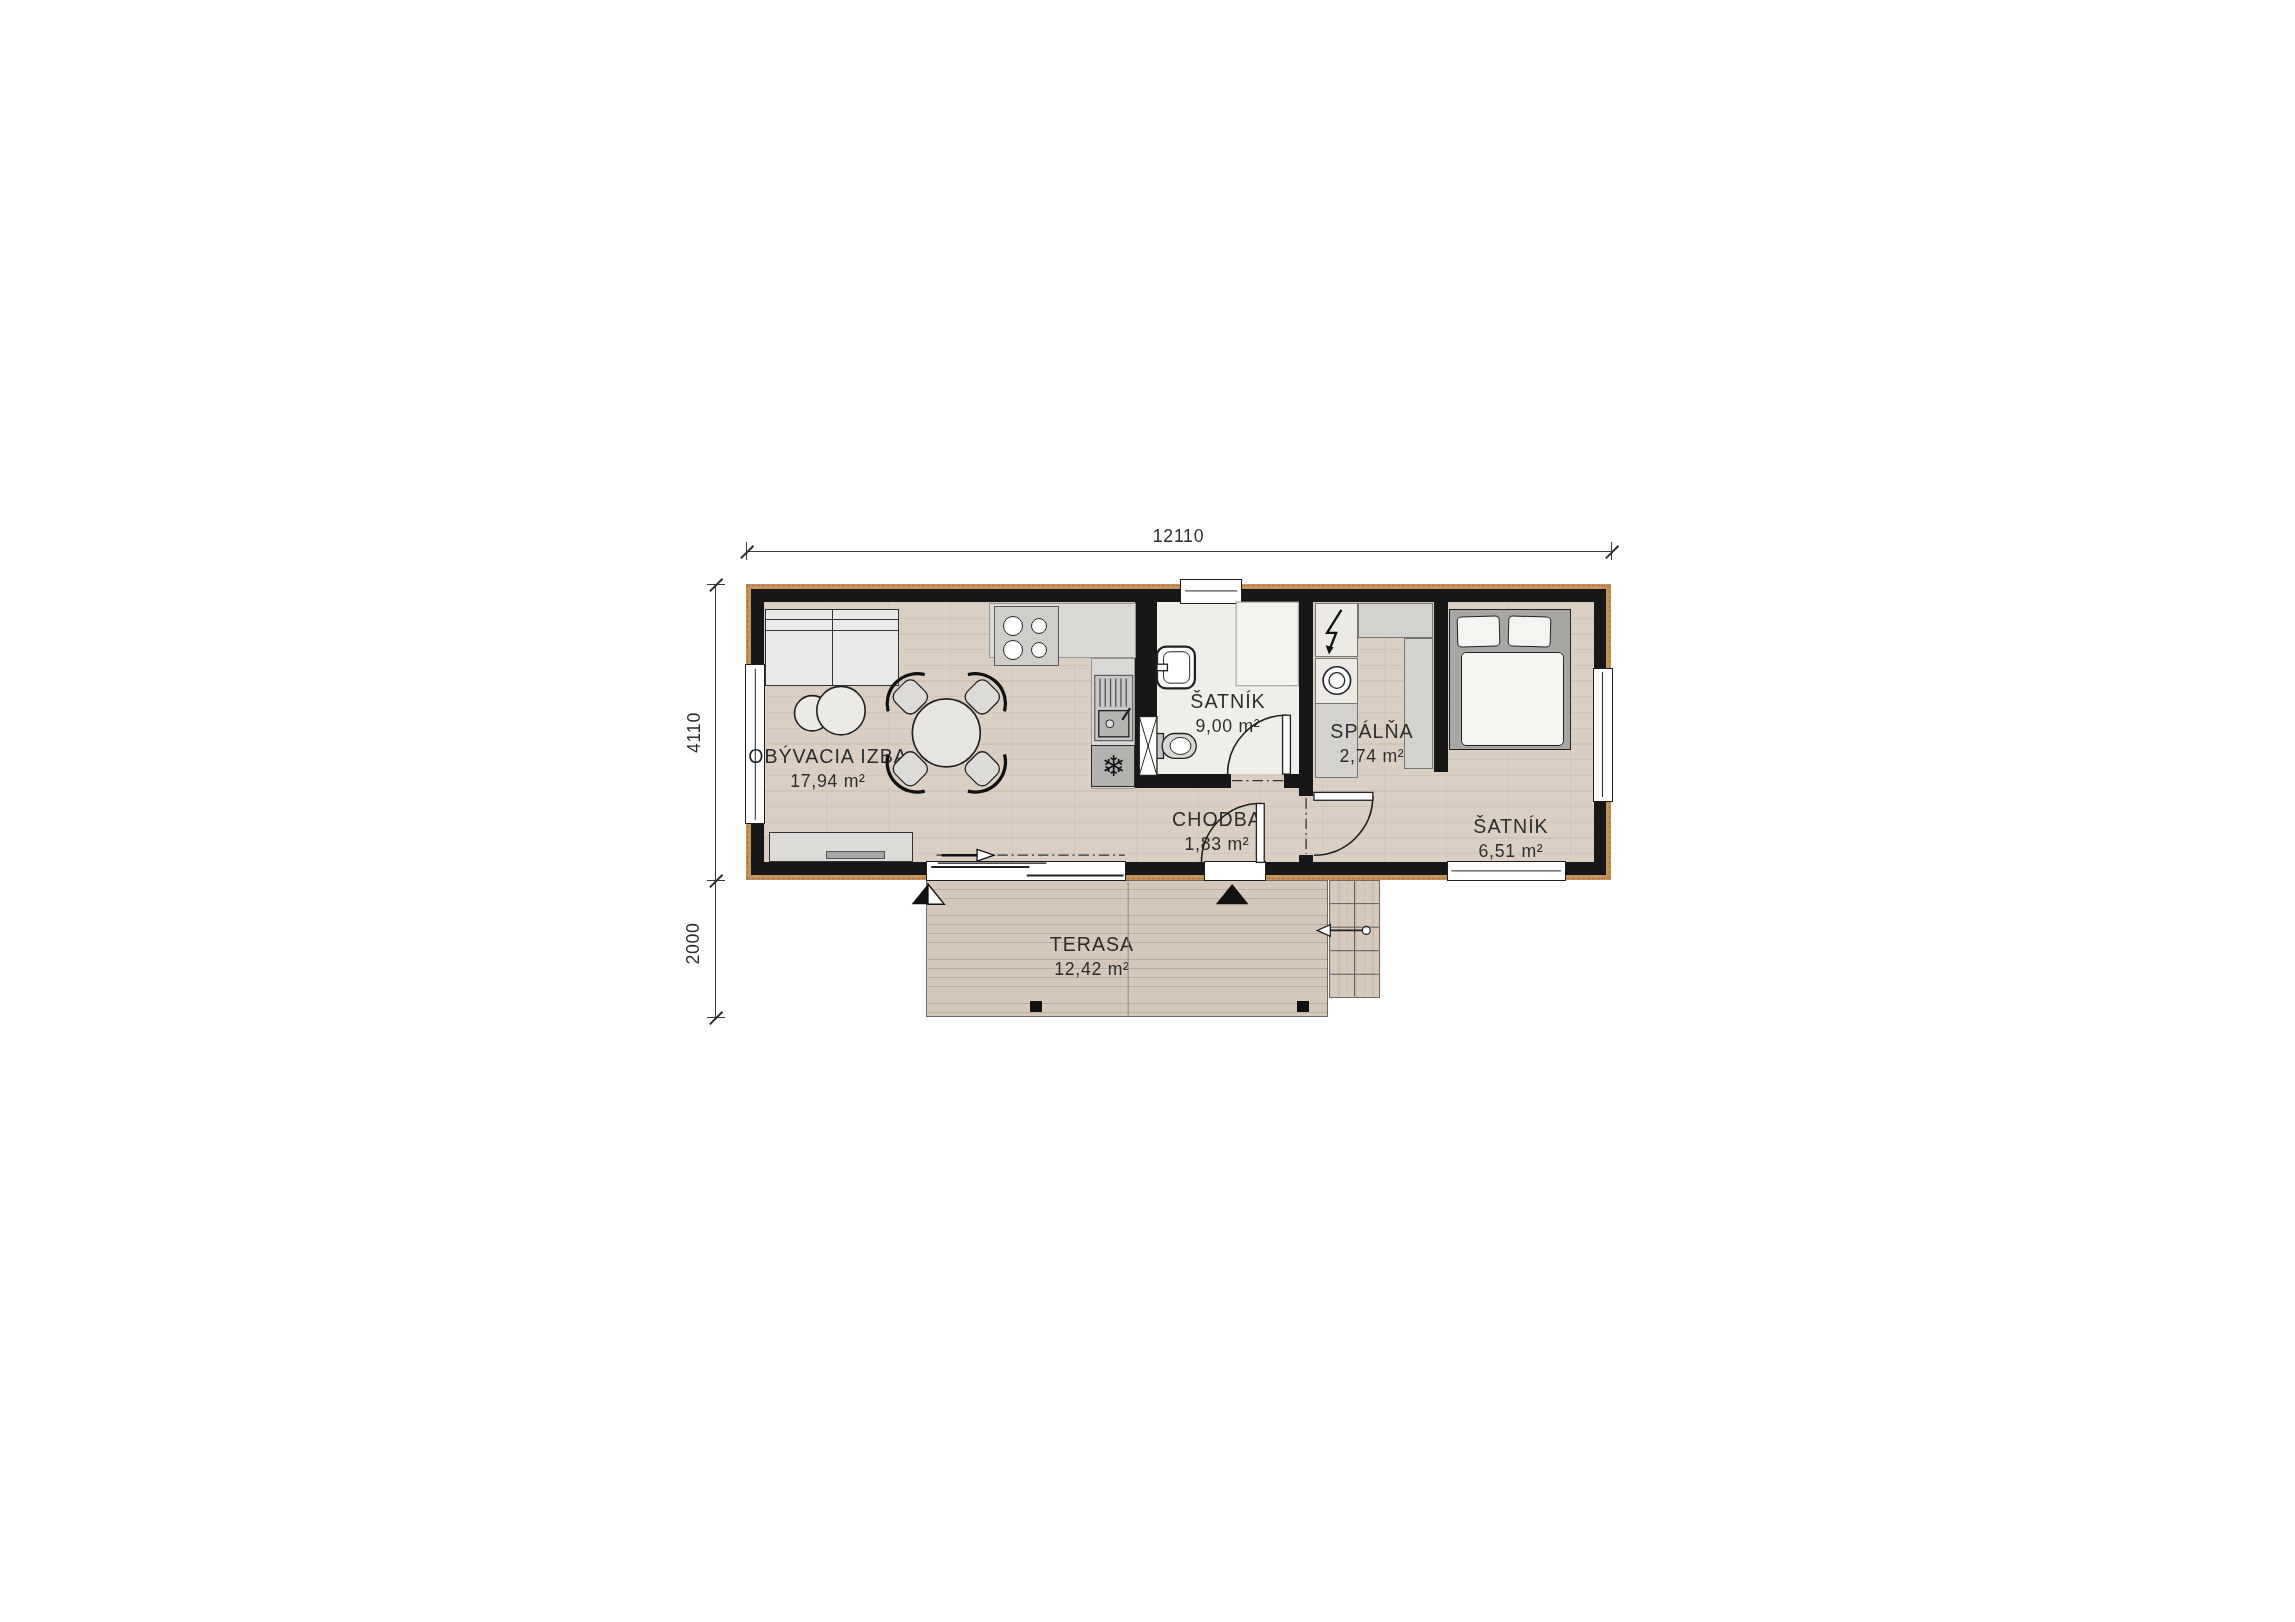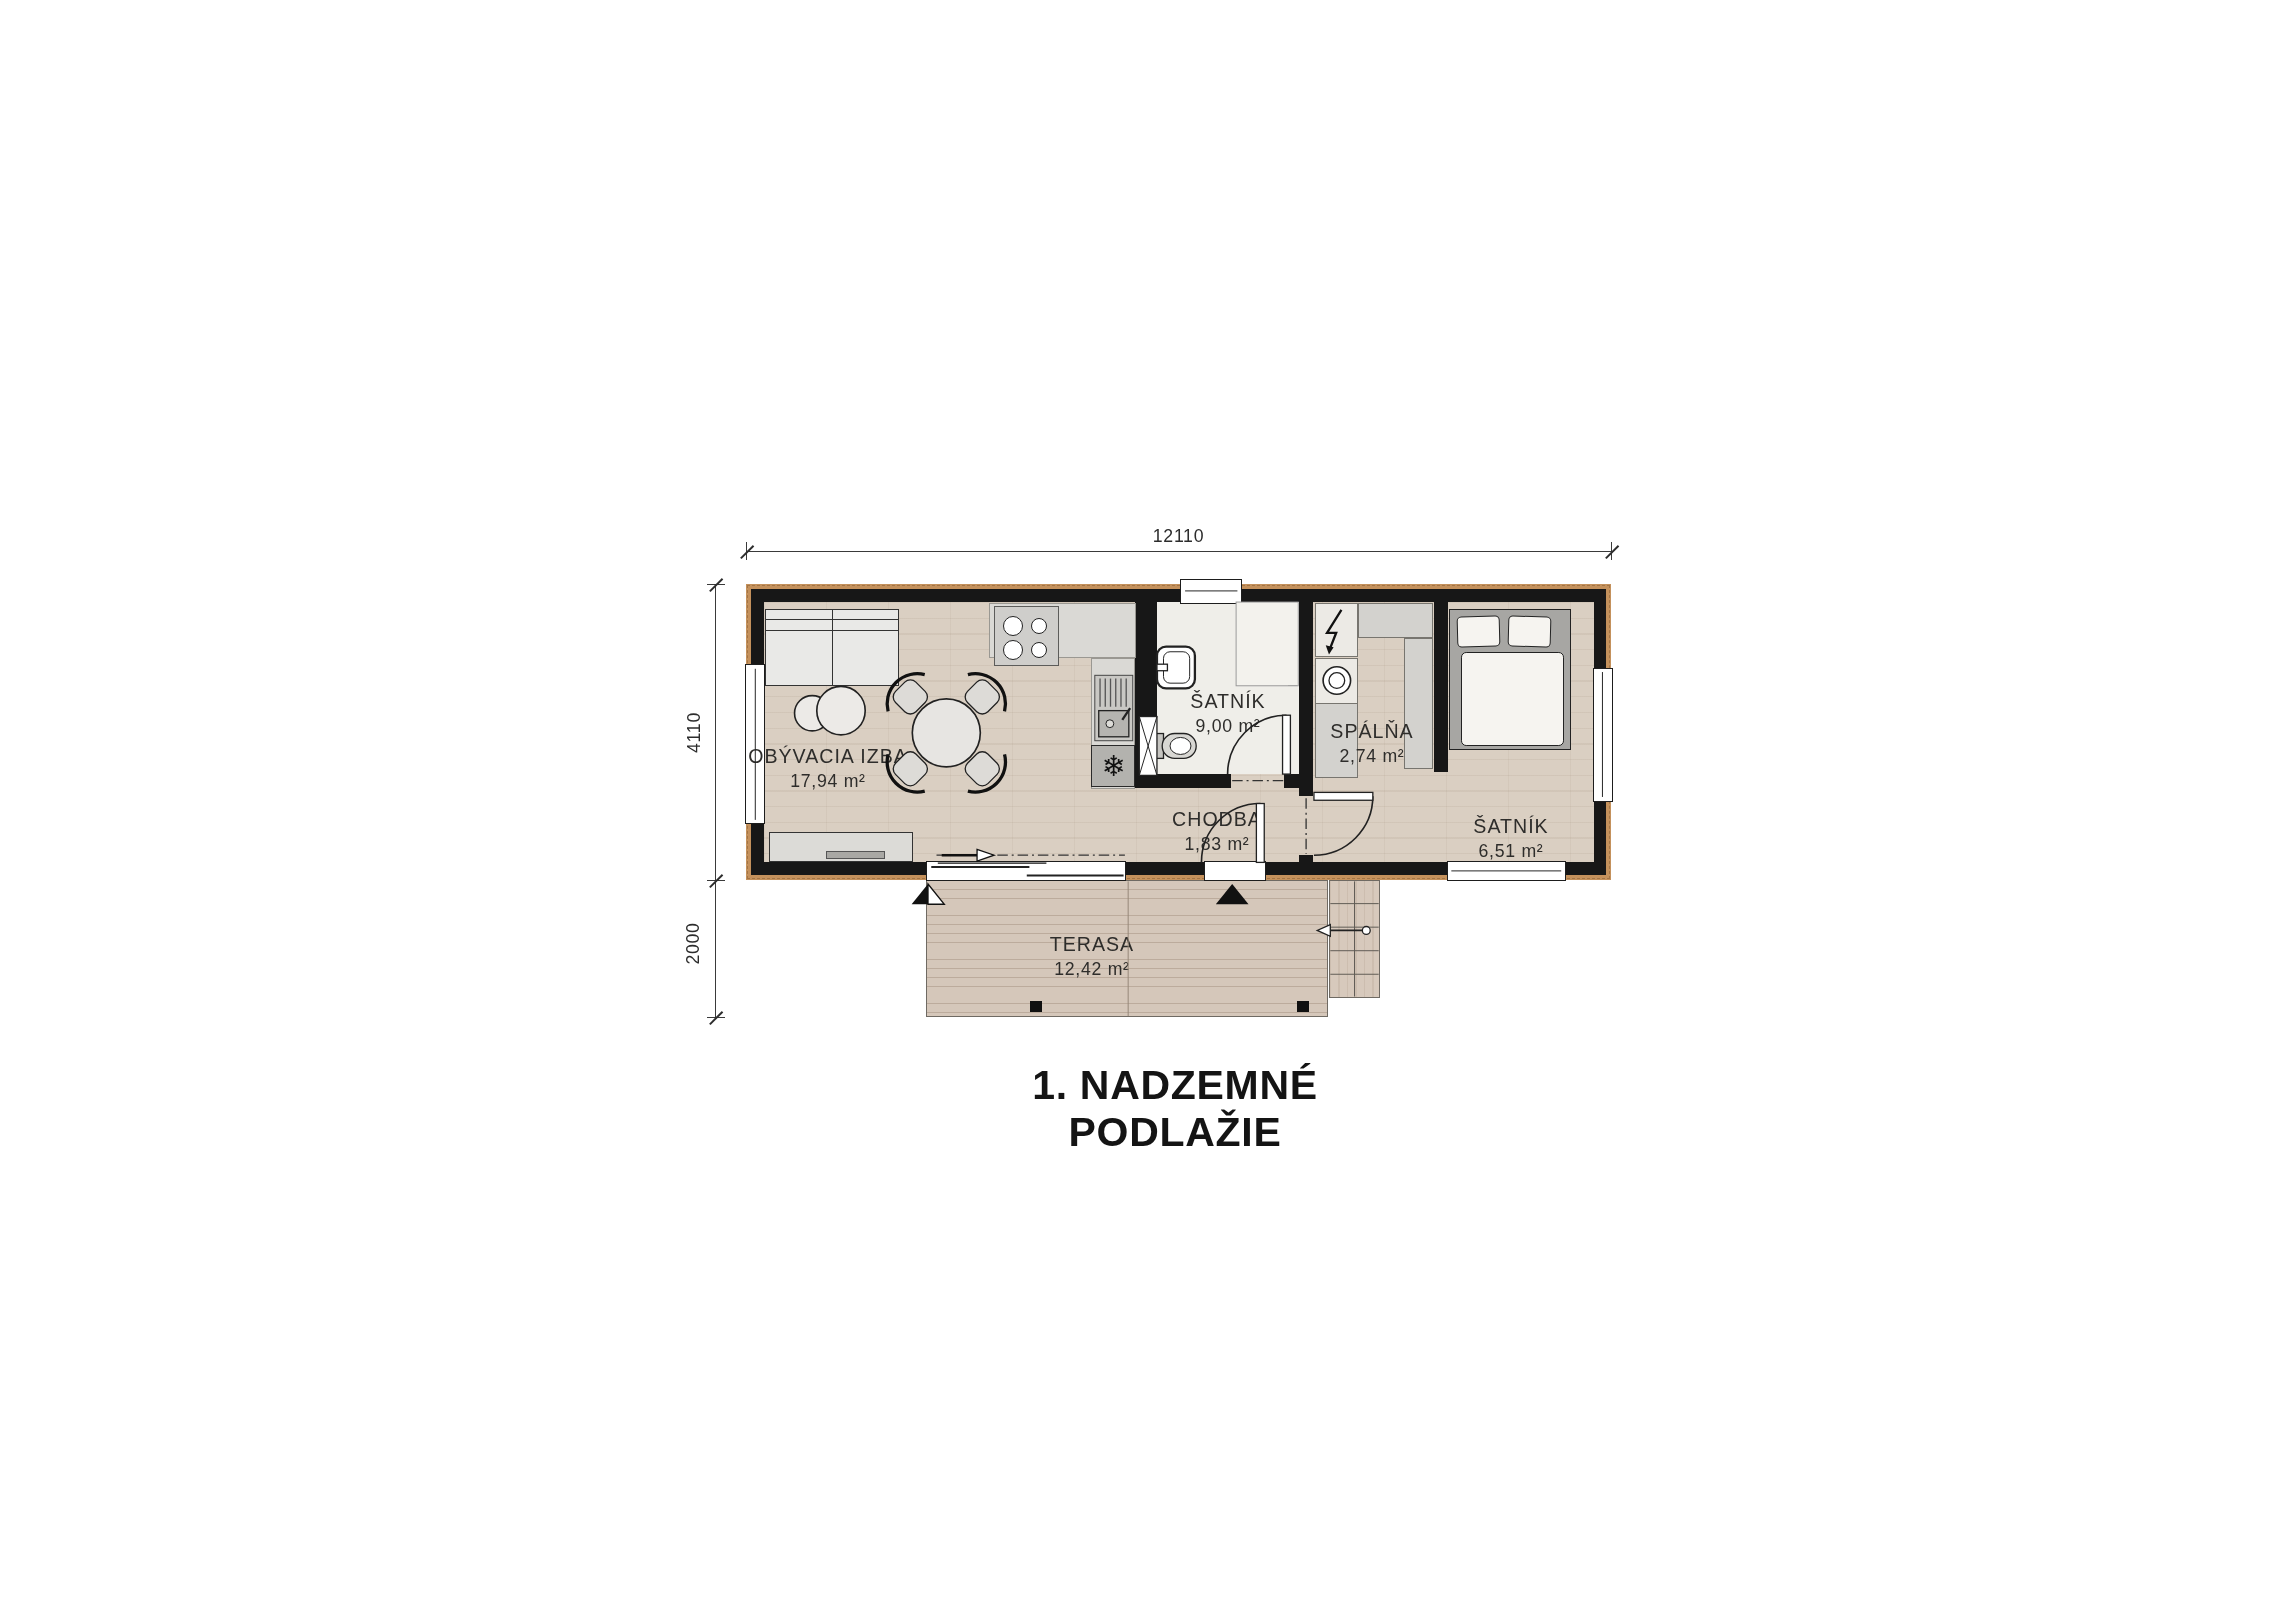--- a/index.html
+++ b/index.html
@@ -174,21 +174,20 @@
   </div>
   <div class="rlabel" style="left:732px;top:298px;">
     <div>ŠATNÍK</div>
     <div class="area">6,51 m²</div>
   </div>
   <div class="rlabel" style="left:313px;top:416px;">
     <div>TERASA</div>
     <div class="area">12,42 m²</div>
   </div>
 
-  <div class="title">1. NADZEMNÉ PODLAŽIE</div>
 
   <svg class="overlay" width="982" height="628" viewBox="0 0 1500 960">
 
     <path d="M683 557 V763" stroke="#958877" stroke-width="1.5"></path>
 
     <g stroke="#5f5b55" stroke-width="1.5">
       <path d="M992 591 H1066"></path>
         <path d="M992 627 H1066"></path>
         <path d="M992 663 H1066"></path>
         <path d="M992 699 H1066"></path>

